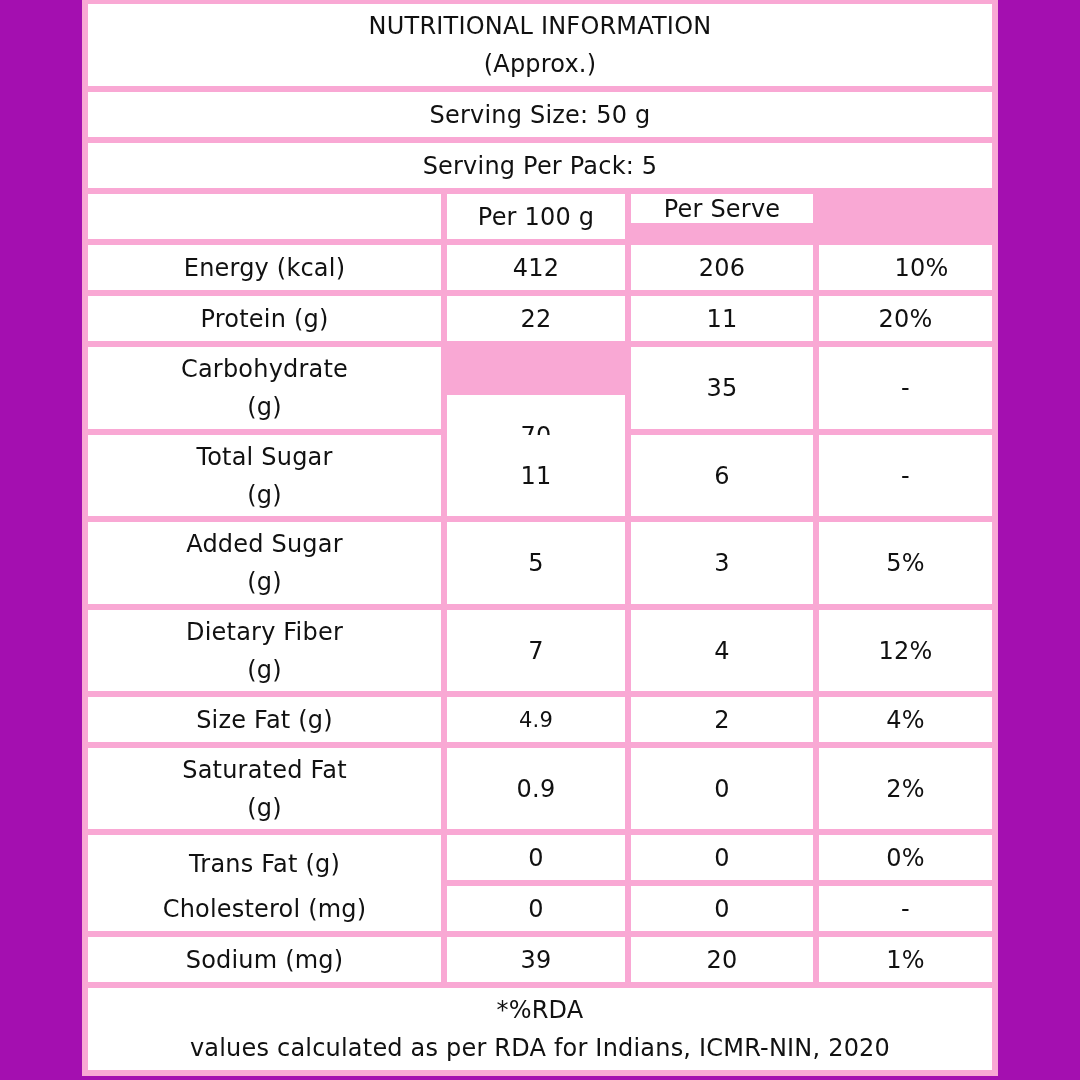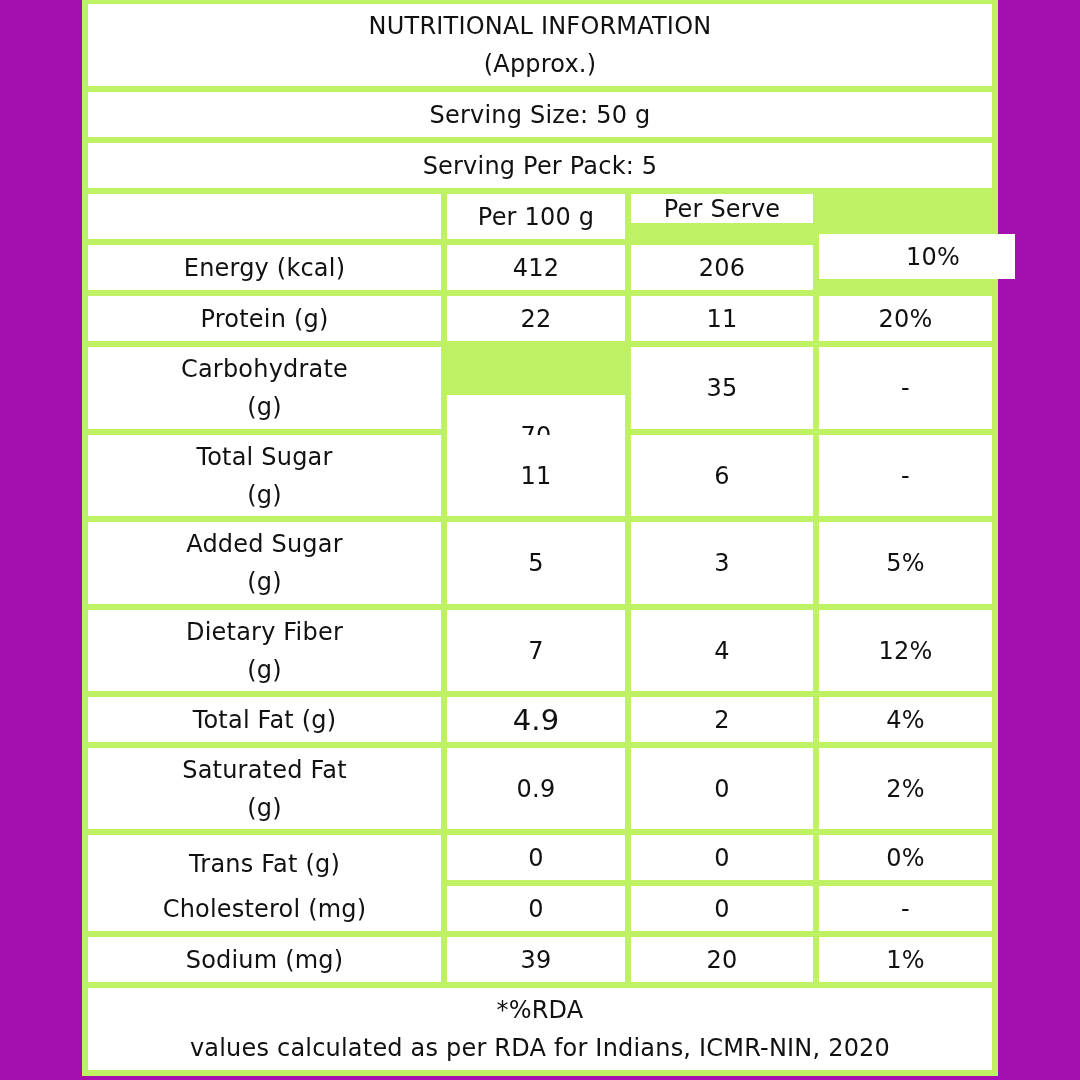--- a/index.html
+++ b/index.html
@@ -14,36 +14,36 @@
       overflow: hidden;
       font-family: "DejaVu Sans", sans-serif;
       color: #111;
     }
     .label {
       position: absolute;
       left: 82px;
       top: 0;
       width: 916px;
       height: 1076px;
-      background: #bef264;
+      background: #f9a8d4;
       box-sizing: border-box;
     }
     .cell {
       position: absolute;
       background: #fff;
       box-sizing: border-box;
       display: flex;
       align-items: center;
       justify-content: center;
       text-align: center;
       font-size: 24px;
       line-height: 38px;
       letter-spacing: 0.2px;
     }
-    .small { font-size: 29px; }
+    .small { font-size: 21px; }
     .two-line { flex-direction: column; }
     .two-line span { display: block; }
   </style>
 </head>
 <body>
 
 <div class="label">
 
   <div class="cell two-line" style="left:6px; top:4px; width:904px; height:82px;">
     <span>NUTRITIONAL INFORMATION</span>
@@ -54,21 +54,21 @@
 
   <div class="cell" style="left:6px; top:143px; width:904px; height:45px;">Serving Per Pack: 5</div>
 
   <div class="cell" style="left:6px; top:194px; width:353px; height:45px;"></div>
   <div class="cell" style="left:365px; top:194px; width:178px; height:45px;">Per 100 g</div>
   <div class="cell" style="left:549px; top:194px; width:182px; height:29px;">Per Serve</div>
 
   <div class="cell" style="left:6px; top:245px; width:353px; height:45px;">Energy (kcal)</div>
   <div class="cell" style="left:365px; top:245px; width:178px; height:45px;">412</div>
   <div class="cell" style="left:549px; top:245px; width:182px; height:45px;">206</div>
-  <div class="cell" style="left:737px; top:234px; width:196px; height:45px;padding-left:32px;">10%</div>
+  <div class="cell" style="left:737px; top:245px; width:173px; height:45px;padding-left:32px;">10%</div>
 
   <div class="cell" style="left:6px; top:296px; width:353px; height:45px;">Protein (g)</div>
   <div class="cell" style="left:365px; top:296px; width:178px; height:45px;">22</div>
   <div class="cell" style="left:549px; top:296px; width:182px; height:45px;">11</div>
   <div class="cell" style="left:737px; top:296px; width:173px; height:45px;">20%</div>
 
   <div class="cell two-line" style="left:6px; top:347px; width:353px; height:82px;">
     <span>Carbohydrate</span>
     <span>(g)</span>
   </div>
@@ -93,21 +93,21 @@
   <div class="cell" style="left:737px; top:522px; width:173px; height:82px;">5%</div>
 
   <div class="cell two-line" style="left:6px; top:610px; width:353px; height:81px;">
     <span>Dietary Fiber</span>
     <span>(g)</span>
   </div>
   <div class="cell" style="left:365px; top:610px; width:178px; height:81px;">7</div>
   <div class="cell" style="left:549px; top:610px; width:182px; height:81px;">4</div>
   <div class="cell" style="left:737px; top:610px; width:173px; height:81px;">12%</div>
 
-  <div class="cell" style="left:6px; top:697px; width:353px; height:45px;">Total Fat (g)</div>
+  <div class="cell" style="left:6px; top:697px; width:353px; height:45px;">Size Fat (g)</div>
   <div class="cell small" style="left:365px; top:697px; width:178px; height:45px;">4.9</div>
   <div class="cell" style="left:549px; top:697px; width:182px; height:45px;">2</div>
   <div class="cell" style="left:737px; top:697px; width:173px; height:45px;">4%</div>
 
   <div class="cell two-line" style="left:6px; top:748px; width:353px; height:81px;">
     <span>Saturated Fat</span>
     <span>(g)</span>
   </div>
   <div class="cell" style="left:365px; top:748px; width:178px; height:81px;">0.9</div>
   <div class="cell" style="left:549px; top:748px; width:182px; height:81px;">0</div>

